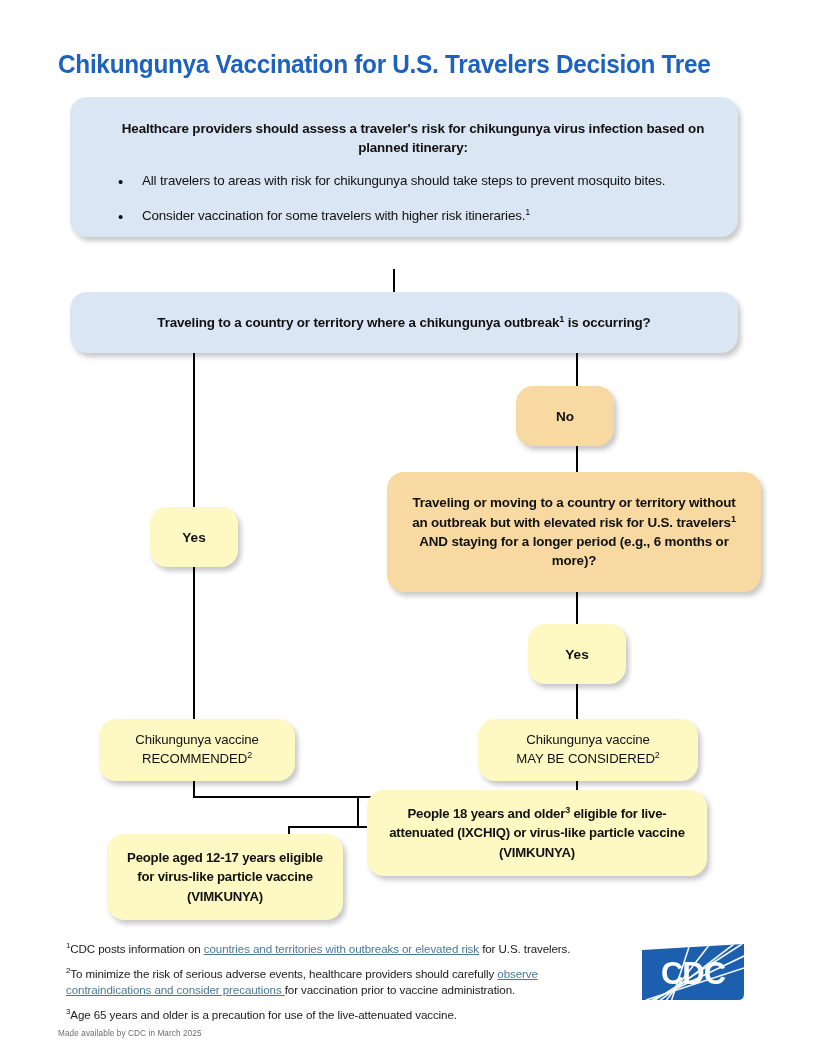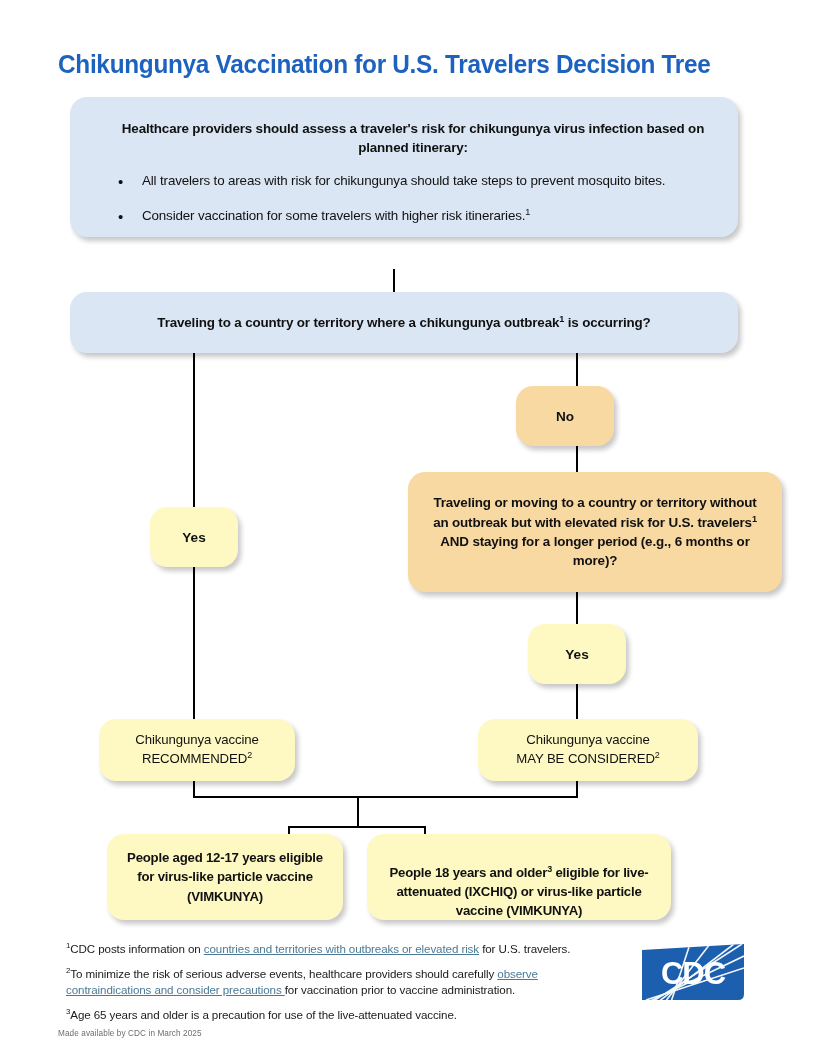--- a/index.html
+++ b/index.html
@@ -106,21 +106,21 @@
     left: 516px;
     top: 386px;
     width: 98px;
     height: 60px;
     font-size: 13.6px;
     font-weight: bold;
   }
 
   
   #decision-2 {
-    left: 408px;
+    left: 387px;
     top: 472px;
     width: 374px;
     height: 120px;
     font-size: 13.4px;
     font-weight: bold;
     line-height: 1.45;
     padding: 0 16px;
     letter-spacing: -0.15px;
   }
 
@@ -170,29 +170,28 @@
     height: 86px;
     font-size: 13.2px;
     font-weight: bold;
     line-height: 1.45;
     padding: 0 12px;
     letter-spacing: -0.2px;
     justify-content: flex-end;
   }
   #elig-adults {
     left: 367px;
-    top: 834px;
-    width: 304px;
+    top: 790px;
+    width: 340px;
     height: 86px;
     font-size: 13.2px;
     font-weight: bold;
     line-height: 1.45;
     padding: 0 14px;
     letter-spacing: -0.2px;
-    align-items: flex-end;
   }
 
   
   #footnotes {
     position: absolute;
     left: 66px;
     top: 941px;
     width: 560px;
   }
   .footnote {

